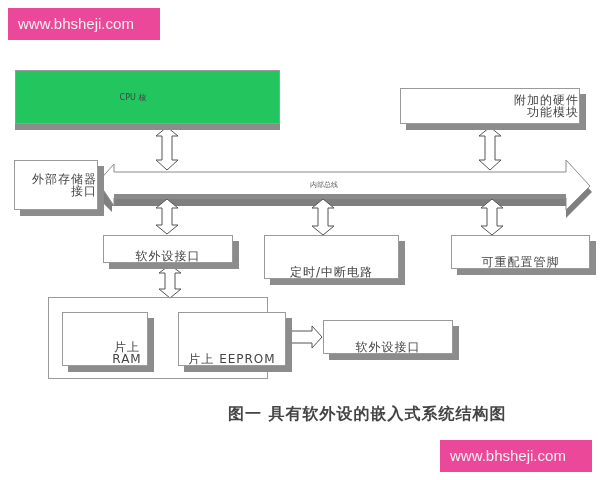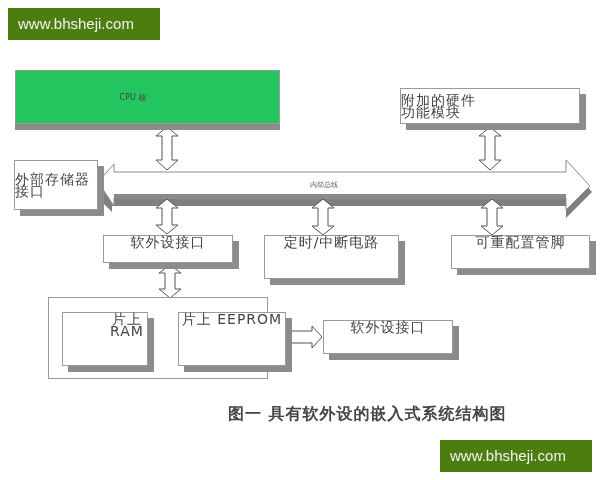--- a/index.html
+++ b/index.html
@@ -1,31 +1,31 @@
 <!DOCTYPE html>
 <html><head>
 <meta charset="utf-8">
 <style>
   * { box-sizing: border-box; margin: 0; padding: 0; }
   html, body { width: 600px; height: 480px; background: #ffffff; overflow: hidden; }
   body { position: relative; font-family: "DejaVu Sans", sans-serif; color: #333; }
 
   .watermark {
-    position: absolute; background: #4d7c0f; color: #f2f2f2;
+    position: absolute; background: #ec4899; color: #f2f2f2;
     font-family: "Liberation Sans", sans-serif; font-size: 15px;
     padding: 0 10px; height: 32px; line-height: 32px; white-space: nowrap;
   }
   .wm-top { left: 8px; top: 8px; width: 152px; }
   .wm-bottom { left: 440px; top: 440px; width: 152px; }
 
   .box {
     position: absolute; background: #ffffff; border: 1px solid #9a9a9a;
     box-shadow: 6px 6px 0 #8c8c8c;
-    display: flex; align-items: flex-start; justify-content: center; text-align: center;
-    font-size: 14px; color: #444; line-height: 12px; letter-spacing: 1px;
+    display: flex; align-items: flex-end; justify-content: center; text-align: center;
+    font-size: 12px; color: #444; line-height: 12px; letter-spacing: 1px;
   }
 
   .cpu-row {
     position: absolute; left: 15px; top: 70px; width: 265px; height: 54px;
     border: 1px solid #9a9a9a; background: #22c55e; box-shadow: 0 6px 0 #8c8c8c;
   }
   .cpu-main { position: absolute; left: 0; top: 0; width: 234px; height: 100%;
     display:flex; align-items:center; justify-content:center; font-size: 8px; color:#444; }
   .mac-unit { position: absolute; left: 234px; top: 0; width: 30px; height: 100%;
     border-left: 1px solid #9a9a9a; display:flex; align-items:center; justify-content:center;

